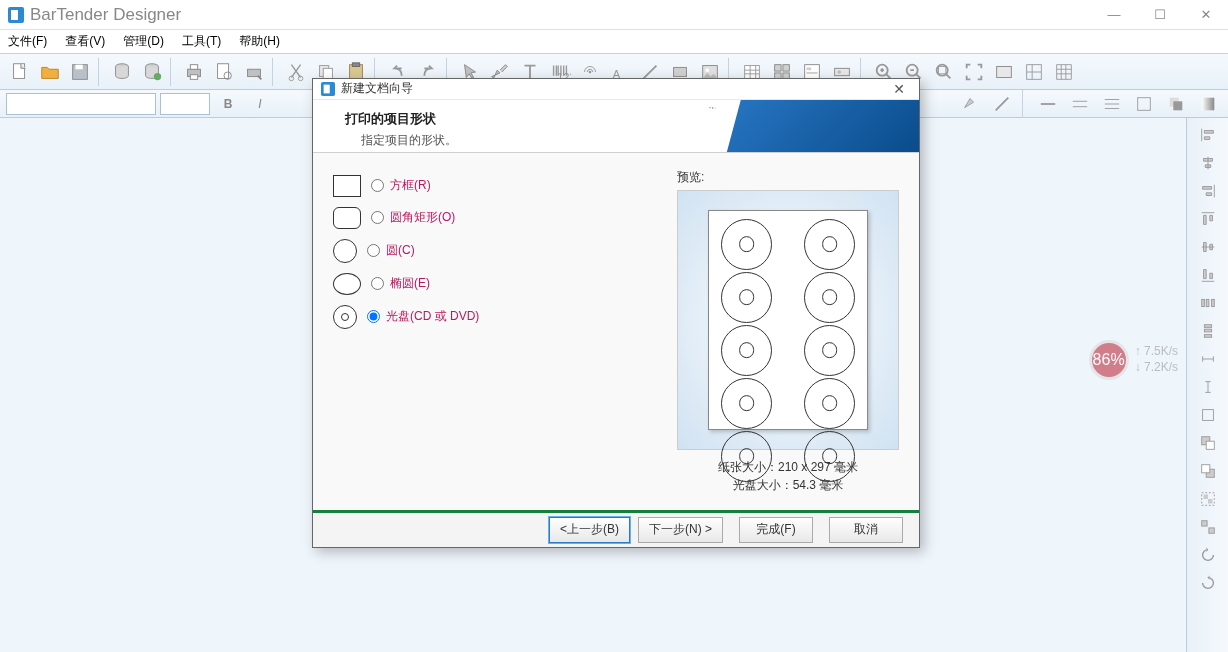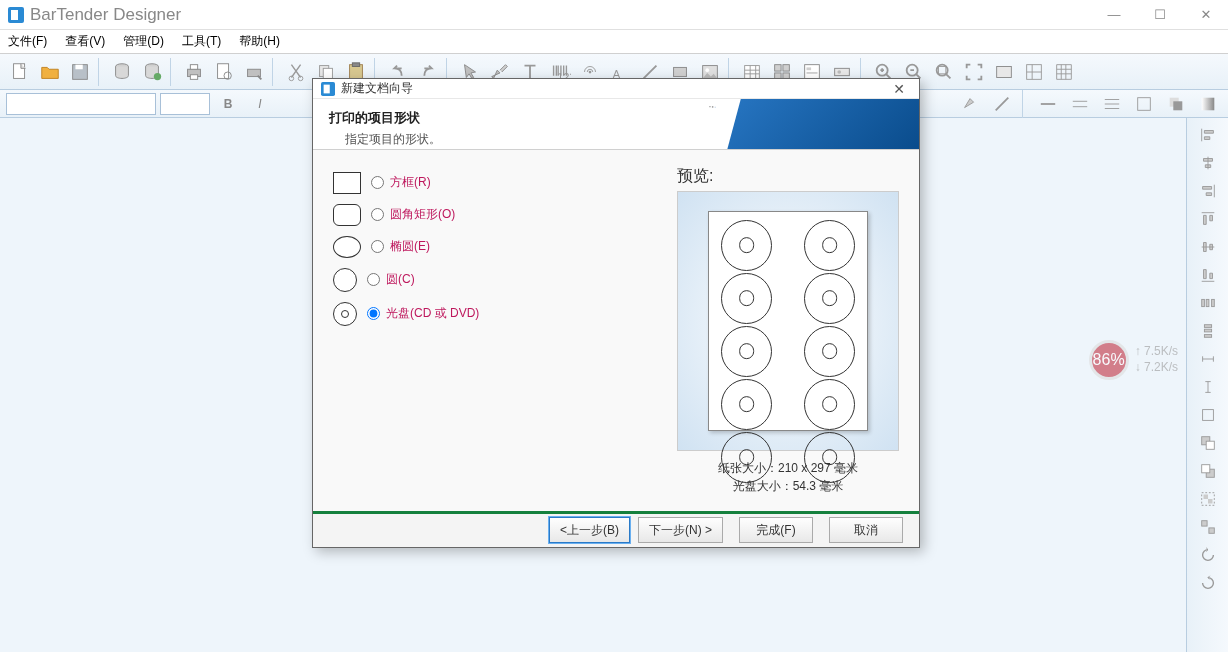--- a/index.html
+++ b/index.html
@@ -30,40 +30,40 @@
 
 .right-toolbar { position: absolute; top: 118px; right: 0; width: 42px; bottom: 0; background: linear-gradient(to right, #e8f1f8, #f5f9fd); border-left: 1px solid #b8cde0; display: flex; flex-direction: column; align-items: center; padding-top: 4px; gap:2px; }
 .right-toolbar .tbtn { width: 32px; height: 26px; }
 .wizard { position: absolute; top: 78px; left: 312px; width: 608px; height: 470px; background: #fff; border: 1px solid #666; box-shadow: 4px 4px 12px rgba(0,0,0,0.25); display: flex; flex-direction: column; }
 .wizard-titlebar { height: 28px; display: flex; align-items: center; padding: 0 8px; border-bottom: 1px solid #e8e8e8; }
 .wizard-titlebar .w-icon { width: 14px; height: 14px; margin-right: 6px; }
 .wizard-titlebar .w-title { flex: 1; font-size: 12px; color: #333; }
 .wizard-titlebar .w-close { width: 24px; text-align: center; cursor: pointer; font-size: 14px; color: #555; }
 
 .wizard-header { height: 72px; background: #fff; position: relative; border-bottom: 1px solid #d0d0d0; overflow: hidden; display: flex; }
-.wizard-header .text { padding: 10px 16px; }
+.wizard-header .text { padding: 10px 32px; }
 .wizard-header .h-title { font-size: 13px; font-weight: bold; color: #222; margin-bottom: 4px; }
 .wizard-header .h-sub { font-size: 12px; color: #555; padding-left: 16px; }
 .wizard-header .banner { margin-left: auto; width: 220px; height: 100%; background: linear-gradient(135deg, #2a7ac8, #0a4c8c); position: relative; }
 .wizard-header .banner::before { content:""; position:absolute; left:-30px; top:-30px; width:60px; height:140px; background:#fff; transform: rotate(15deg); }
 
 .wizard-body { flex: 1; display: flex; padding: 16px 20px; gap: 20px; background: #f9f9f9; }
 .wizard-body .options { flex: 1; padding-top: 6px; }
 .radio-row { display: flex; align-items: center; margin-bottom: 10px; cursor: pointer; }
 .radio-row .shape-preview { width: 28px; height: 22px; border: 1.5px solid #333; margin-right: 10px; background: #fff; position: relative; }
 .radio-row .shape-preview.rounded { border-radius: 6px; }
 .radio-row .shape-preview.ellipse { border-radius: 50%; width: 28px; height: 22px; }
 .radio-row .shape-preview.circle { border-radius: 50%; width: 24px; height: 24px; }
 .radio-row .shape-preview.disc { border-radius: 50%; width: 24px; height: 24px; }
 .radio-row .shape-preview.disc::after { content:""; position:absolute; top:50%; left:50%; width:6px; height:6px; border:1.5px solid #333; border-radius:50%; transform: translate(-50%,-50%); }
 .radio-row input { margin-right: 6px; }
 .radio-row label { font-size: 12px; color: #be185d; }
 
 .preview-col { width: 222px; }
-.preview-col .plabel { font-size: 16px; color: #333; margin-bottom: 4px; }
+.preview-col .plabel { font-size: 12px; color: #333; margin-bottom: 4px; }
 .preview-box { width: 222px; height: 260px; border: 1px solid #ccc; background: radial-gradient(ellipse at center, #fff, #d0e2f2); display: flex; align-items: center; justify-content: center; }
 .sheet { width: 160px; height: 220px; background: #fff; border: 1px solid #888; box-shadow: 2px 2px 4px rgba(0,0,0,0.2); padding: 8px 12px; display: grid; grid-template-columns: 1fr 1fr; grid-template-rows: repeat(5,1fr); gap: 2px 32px; }
 .sheet .disc { border: 1.5px solid #333; border-radius: 50%; position: relative; aspect-ratio: 1; }
 .sheet .disc::after { content:""; position:absolute; top:50%; left:50%; width:28%; height:28%; border:1.5px solid #333; border-radius:50%; transform: translate(-50%,-50%); }
 .preview-info { text-align: center; font-size: 12px; color: #333; margin-top: 8px; line-height: 1.5; }
 
 .wizard-footer { height: 50px; border-top: 3px solid #15803d; display: flex; align-items: center; justify-content: flex-end; padding: 0 16px; gap: 8px; background: #f4f4f4; }
 .wbtn { min-width: 74px; height: 26px; border: 1px solid #aaa; background: linear-gradient(#fefefe, #e8e8e8); cursor: pointer; font-size: 12px; color: #333; padding: 0 10px; }
 .wbtn.active { border: 1px solid #2a7ac8; box-shadow: 0 0 0 1px #6ab0f0; }
 
@@ -518,28 +518,28 @@
         <div class="shape-preview"></div>
         <input type="radio" name="shape" style="">
         <label>方框(R)</label>
       </div>
       <div class="radio-row">
         <div class="shape-preview rounded"></div>
         <input type="radio" name="shape" style="">
         <label>圆角矩形(O)</label>
       </div>
       <div class="radio-row">
+        <div class="shape-preview circle"></div>
+        <input type="radio" name="shape" style="">
+        <label>圆(C)</label>
+      </div>
+      <div class="radio-row">
         <div class="shape-preview ellipse"></div>
         <input type="radio" name="shape" style="">
         <label>椭圆(E)</label>
-      </div>
-      <div class="radio-row">
-        <div class="shape-preview circle"></div>
-        <input type="radio" name="shape" style="">
-        <label>圆(C)</label>
       </div>
       <div class="radio-row">
         <div class="shape-preview disc"></div>
         <input type="radio" name="shape" checked="" style="">
         <label>光盘(CD 或 DVD)</label>
       </div>
     </div>
 
     <div class="preview-col">
       <div class="plabel">预览:</div>

